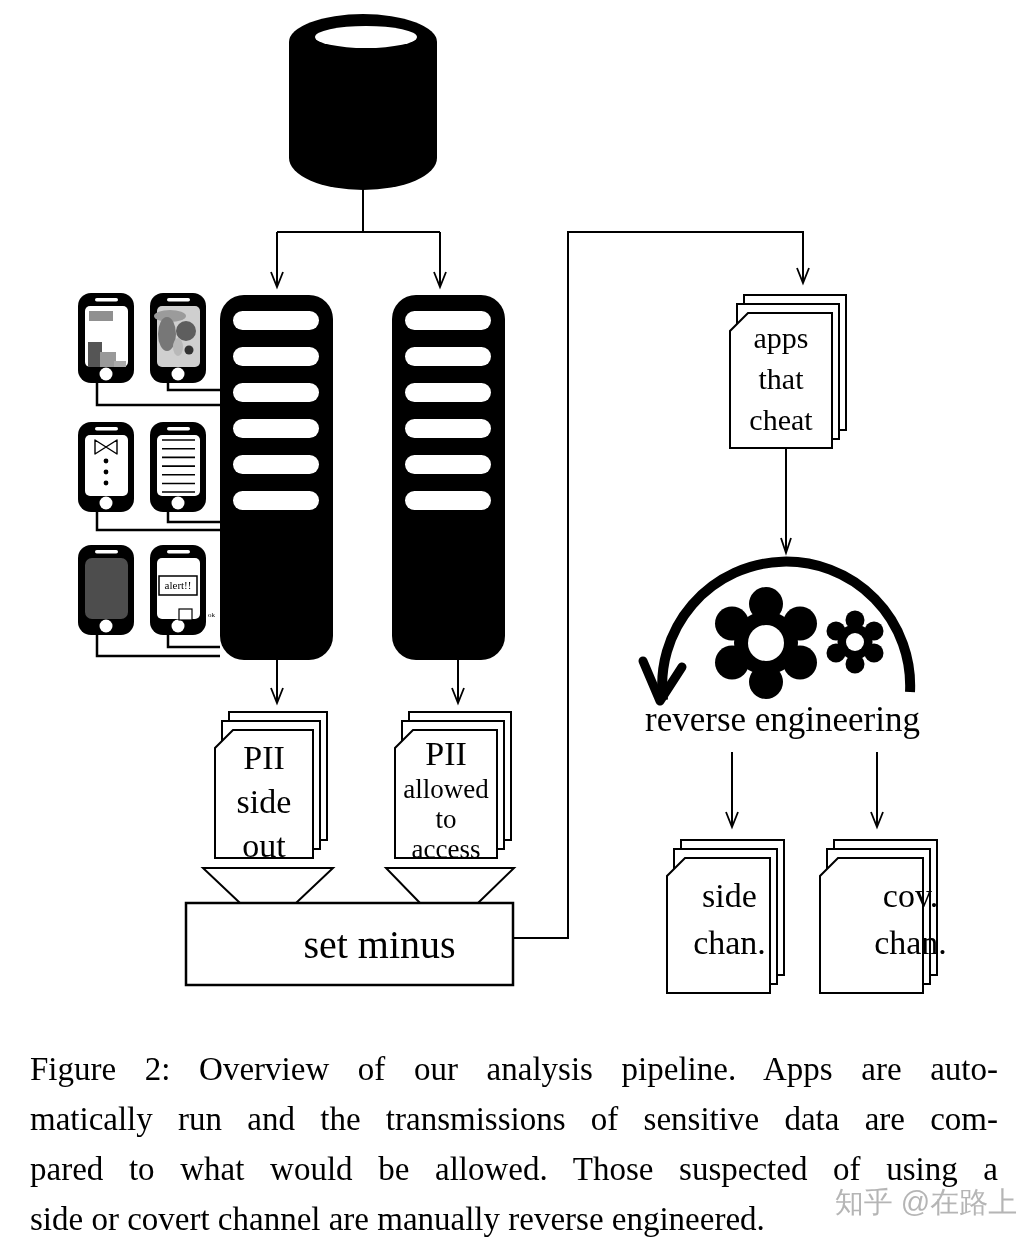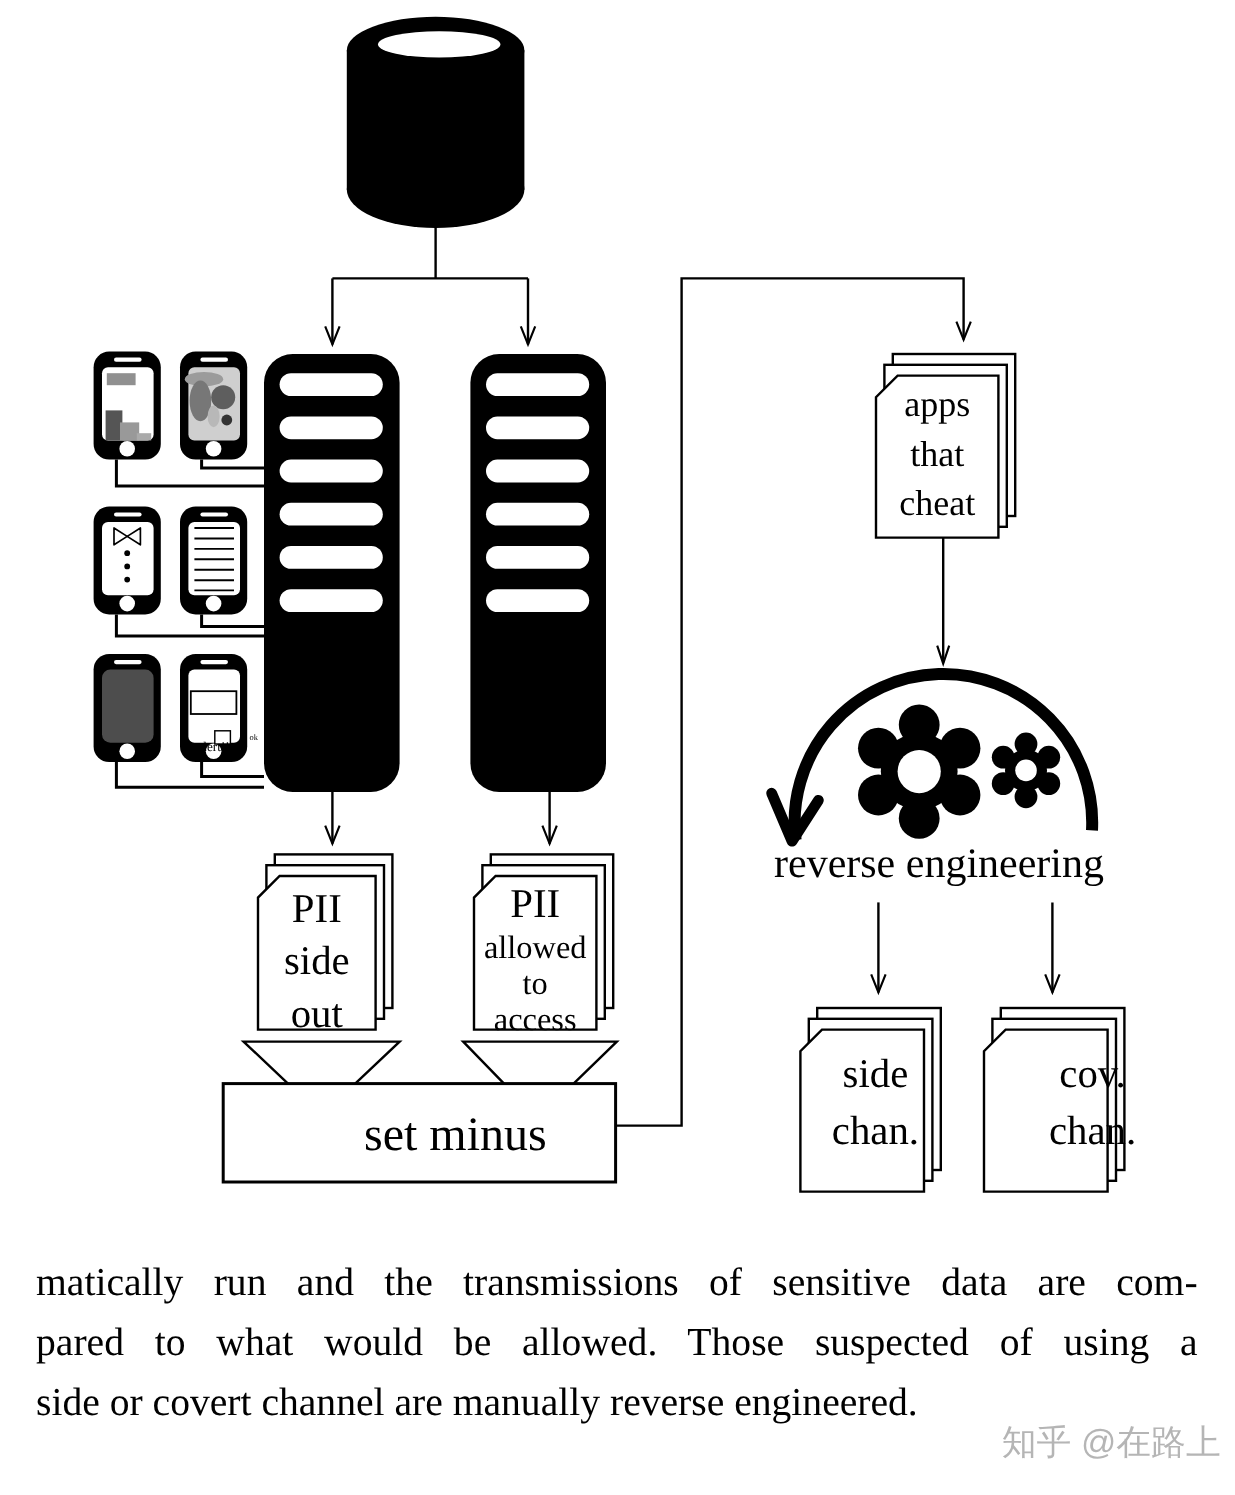--- a/index.html
+++ b/index.html
@@ -11,21 +11,21 @@
   .apps-cheat{left:730px;top:317px;width:102px;font-size:30px;line-height:41px;}
   .pii-sent{left:215px;top:736px;width:98px;font-size:34px;line-height:44px;}
   .pii-allowed{left:395px;top:734px;width:102px;}
   .pii-allowed .big{font-size:34px;line-height:40px;}
   .pii-allowed .sm{font-size:27px;line-height:30px;}
   .set-minus{left:186px;top:903px;width:387px;height:82px;display:flex;
              align-items:center;justify-content:center;font-size:40px;}
   .rev-eng{left:615px;top:700px;width:335px;font-size:35px;}
   .side-chan{left:667px;top:872px;width:125px;font-size:34px;line-height:47px;}
   .cov-chan{left:820px;top:872px;width:103px;font-size:34px;line-height:47px;margin-left:39px;}
-  .alert-txt{left:158px;top:578px;width:40px;font-size:11px;line-height:15px;margin-top:38px;}
+  .alert-txt{left:158px;top:578px;width:40px;font-size:11px;line-height:15px;}
   .ok-txt{left:179px;top:610px;width:13px;font-size:7px;line-height:10px;padding-left:26px;}
   .caption{position:absolute;left:30px;top:1044px;width:968px;font-size:33px;line-height:50px;}
   .caption .cline{text-align:justify;text-align-last:justify;}
   .caption .cline.last{text-align-last:left;}
   .watermark{position:absolute;left:826px;top:1183px;width:200px;font-size:29px;
              color:#a9a9a9;opacity:.85;font-family:Liberation Sans, sans-serif;
              white-space:nowrap;z-index:5;text-align:center;}
   .ln{stroke:#000;stroke-width:2;fill:none;}
   .bus{stroke:#000;stroke-width:2.5;fill:none;}
   .pg{fill:#fff;stroke:#000;stroke-width:2;}
@@ -268,20 +268,21 @@
 
   <div class="txt cov-chan">
     <div>cov.</div>
     <div>chan.</div>
   </div>
 
   <div class="txt alert-txt">alert!!</div>
   <div class="txt ok-txt">ok</div>
 
   <div class="caption">
+    <div class="cline">Figure 2: Overview of our analysis pipeline. Apps are auto-</div>
     <div class="cline">matically run and the transmissions of sensitive data are com-</div>
     <div class="cline">pared to what would be allowed. Those suspected of using a</div>
     <div class="cline last">side or covert channel are manually reverse engineered.</div>
   </div>
 
   <div class="watermark">知乎 @在路上</div>
 
 </div>
 
 </body></html>

